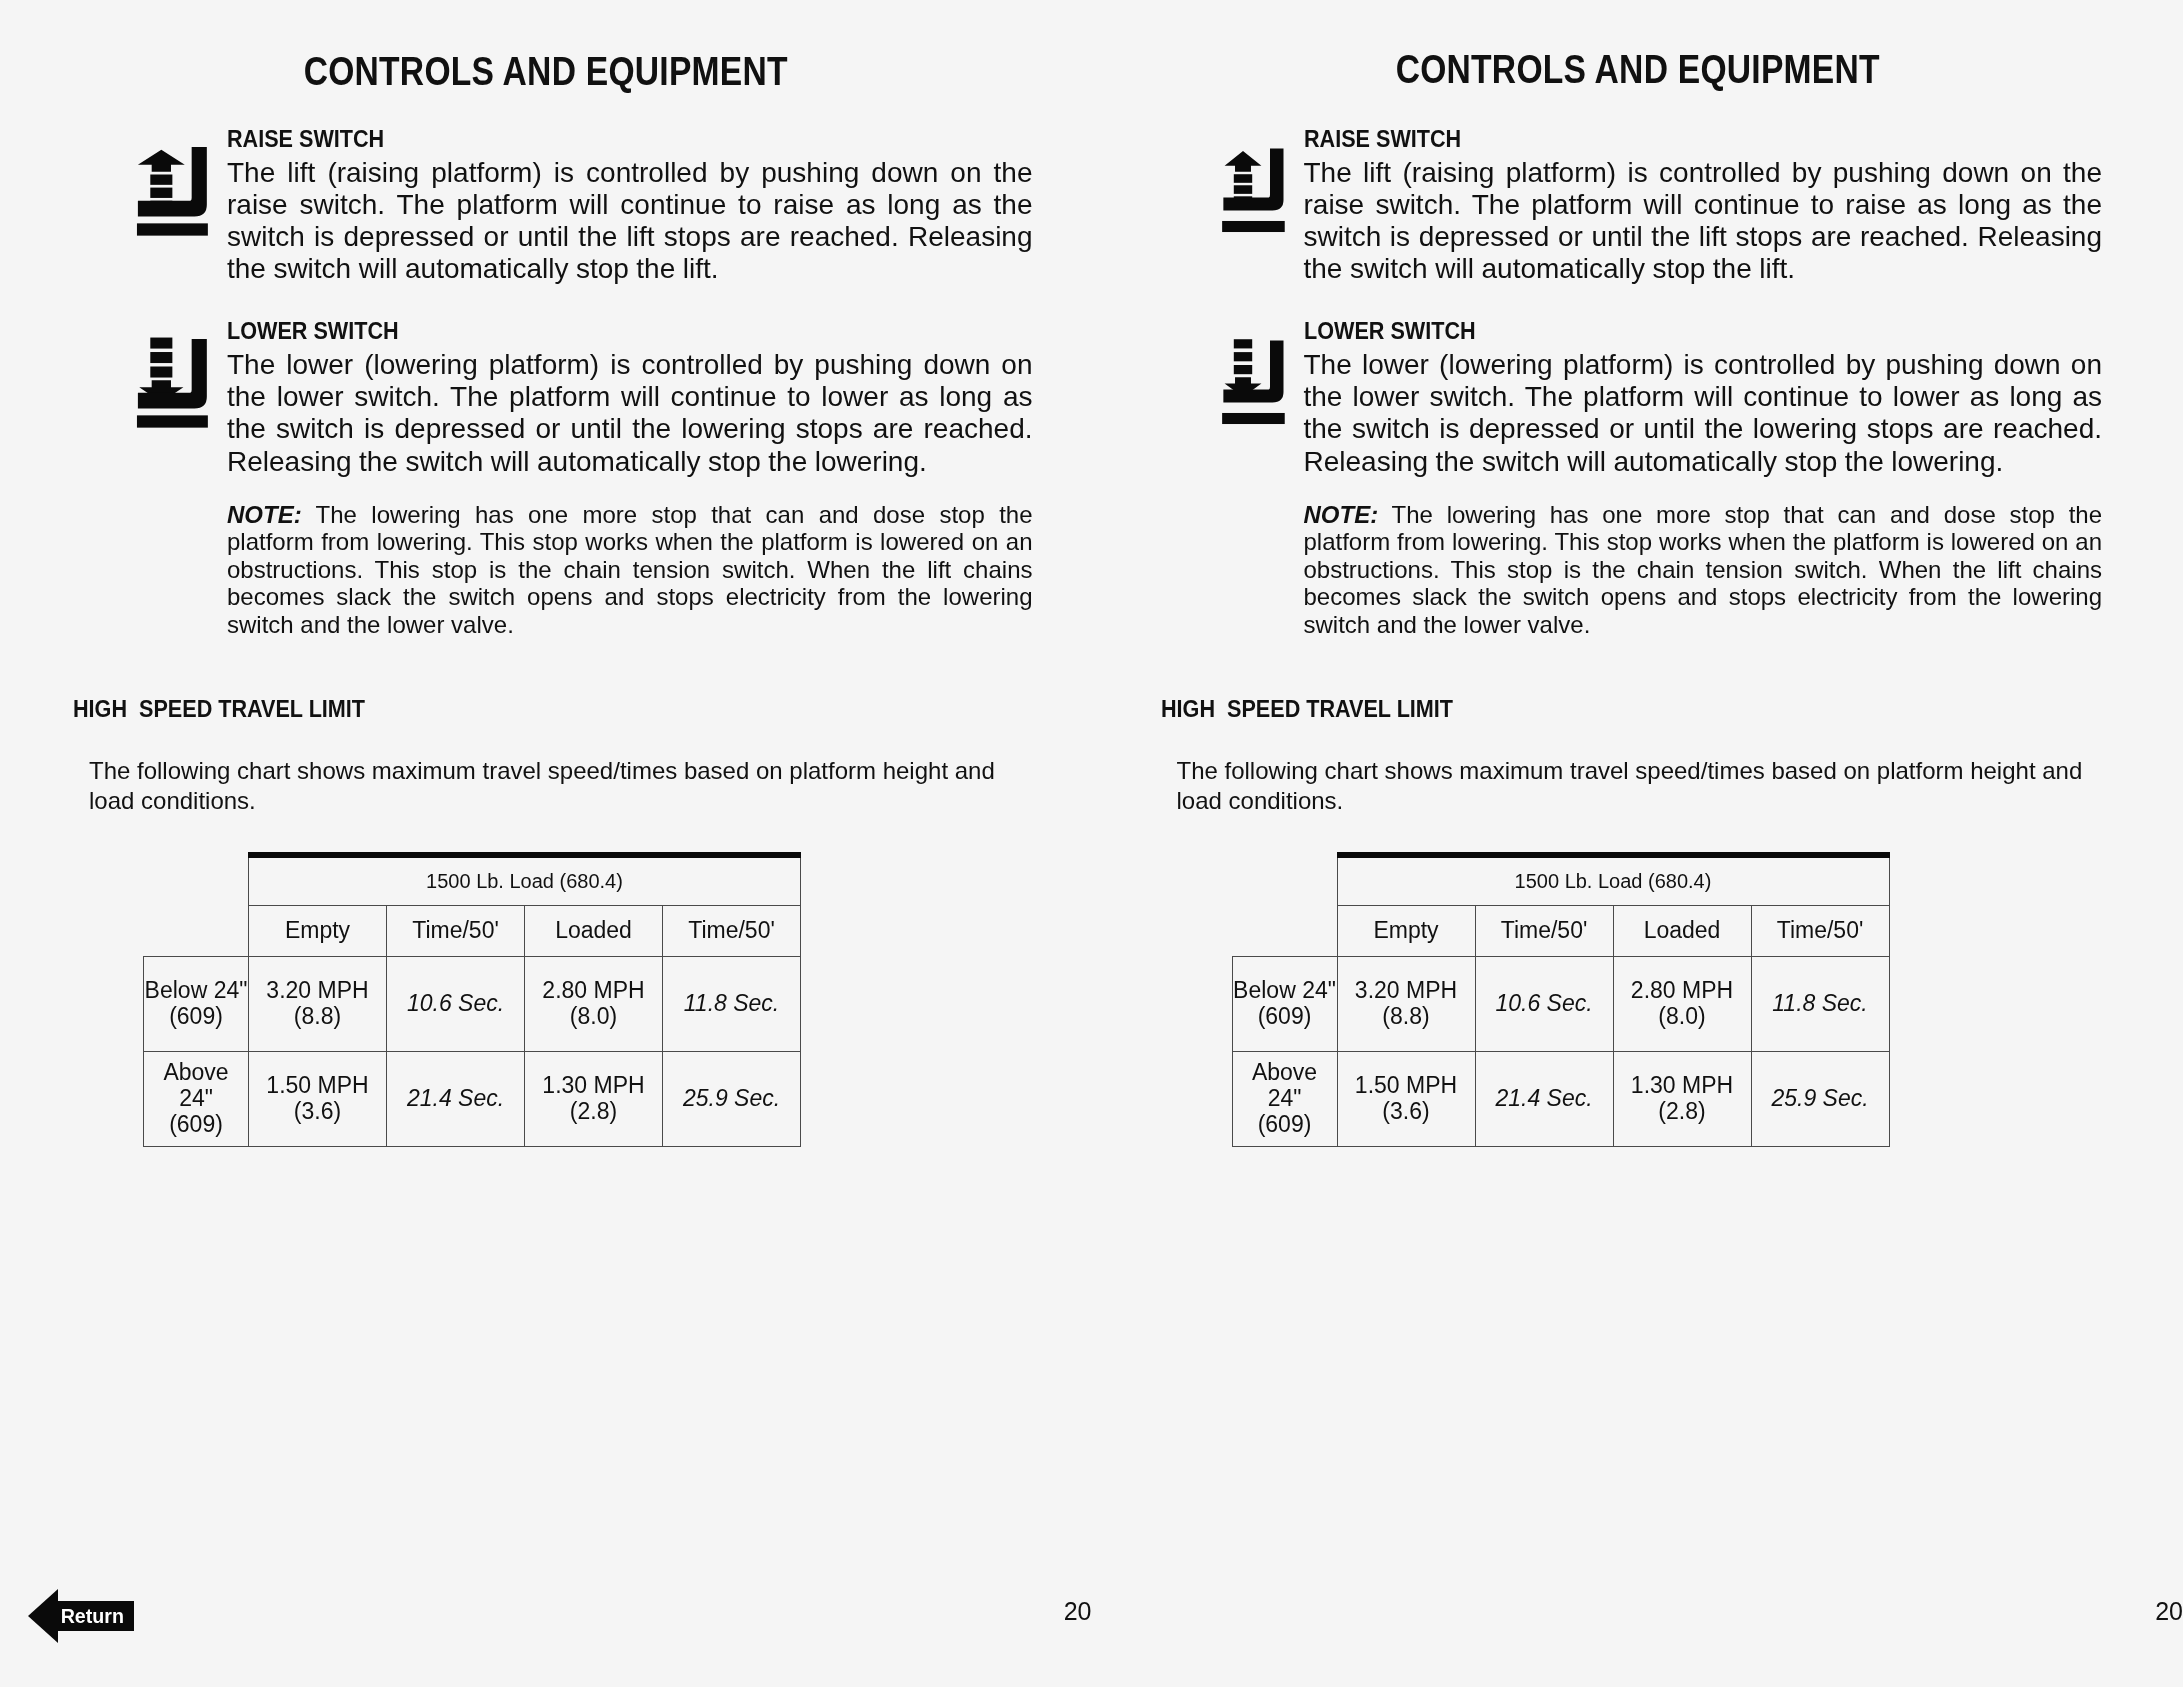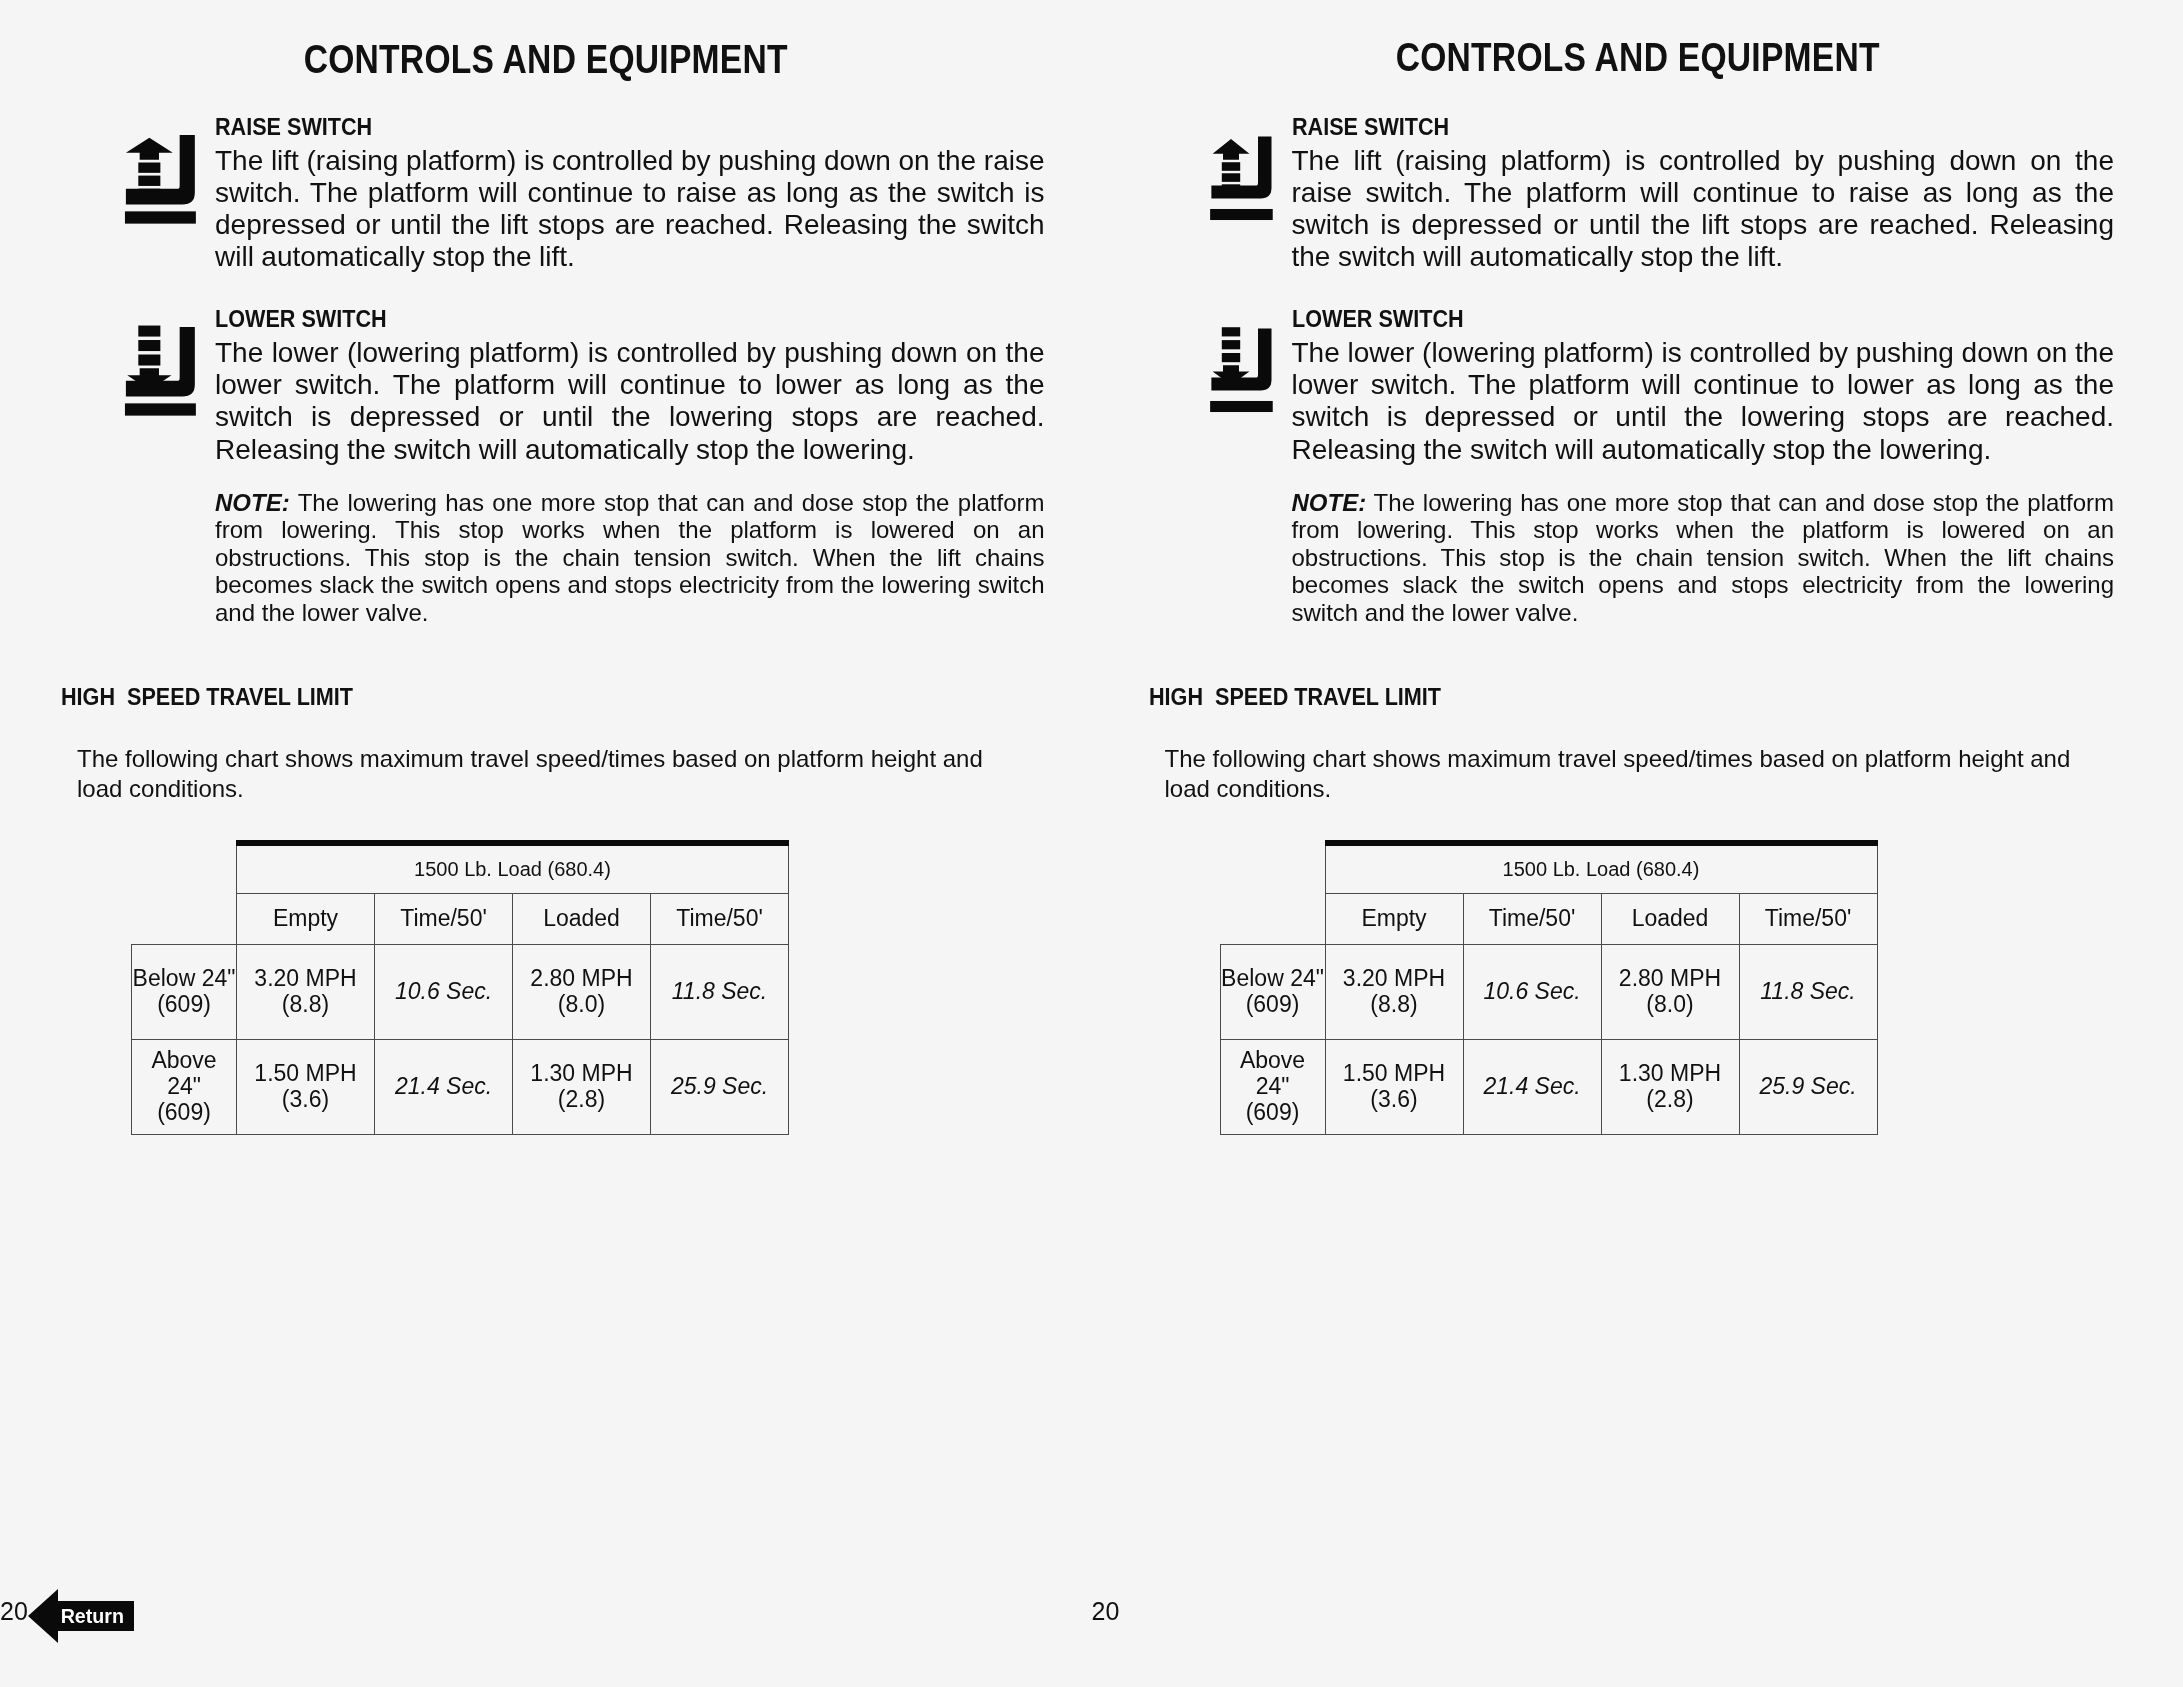--- a/index.html
+++ b/index.html
@@ -12,21 +12,21 @@
     overflow: hidden;
   }
   .spread {
     position: relative;
     width: 2183px; height: 1687px;
     display: flex;
   }
   .page {
     position: relative;
     width: 1092px; height: 1211px;
-    padding: 0;
+    padding: 12px;
   }
 
   
   .page-title {
     text-align: center;
     font-weight: bold;
     font-size: 41px;
     letter-spacing: 0.3px;
     transform: scaleX(0.82);
     transform-origin: center top;
@@ -134,21 +134,21 @@
     vertical-align: top;
     padding-top: 9.6px;
     font-style: italic;
   }
   tr.row-sep td { border-top: 1.4px solid #4a4a4a; }
 
   
   .page-number {
     position: absolute;
     left: 0; right: 0;
-    text-align: left;
+    text-align: right;
     font-size: 25px;
   }
   .return-btn {
     position: absolute;
     display: flex;
     align-items: center;
   }
   .return-btn .arrow-head {
     width: 0; height: 0;
     border-top: 27.6px solid transparent;

